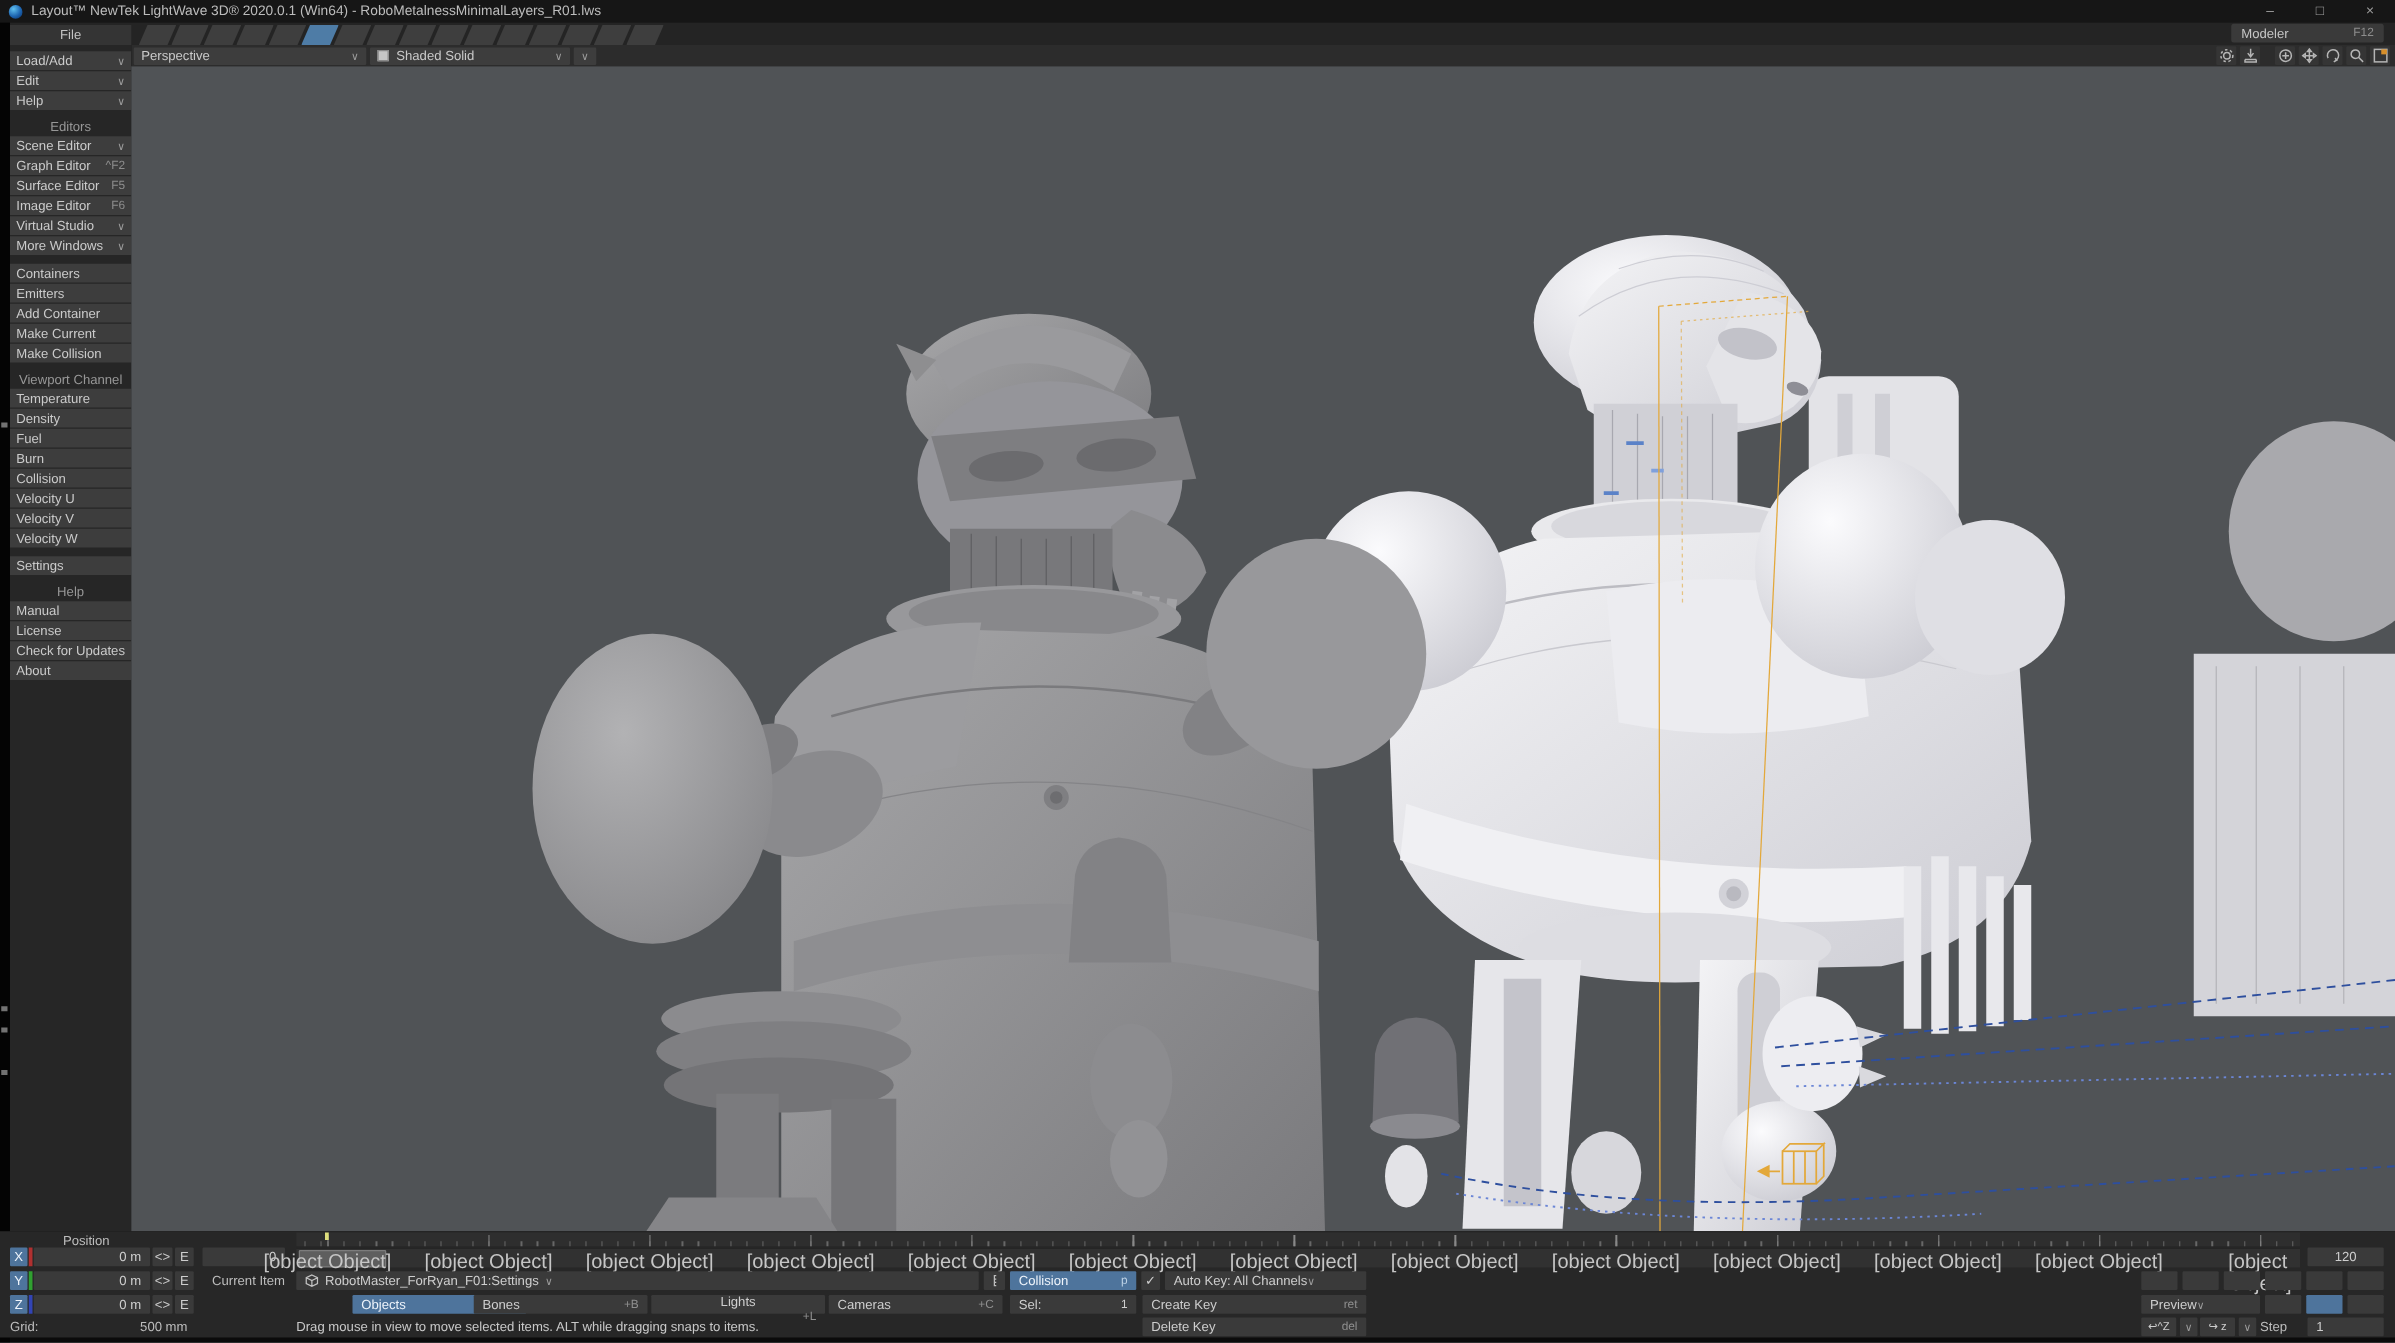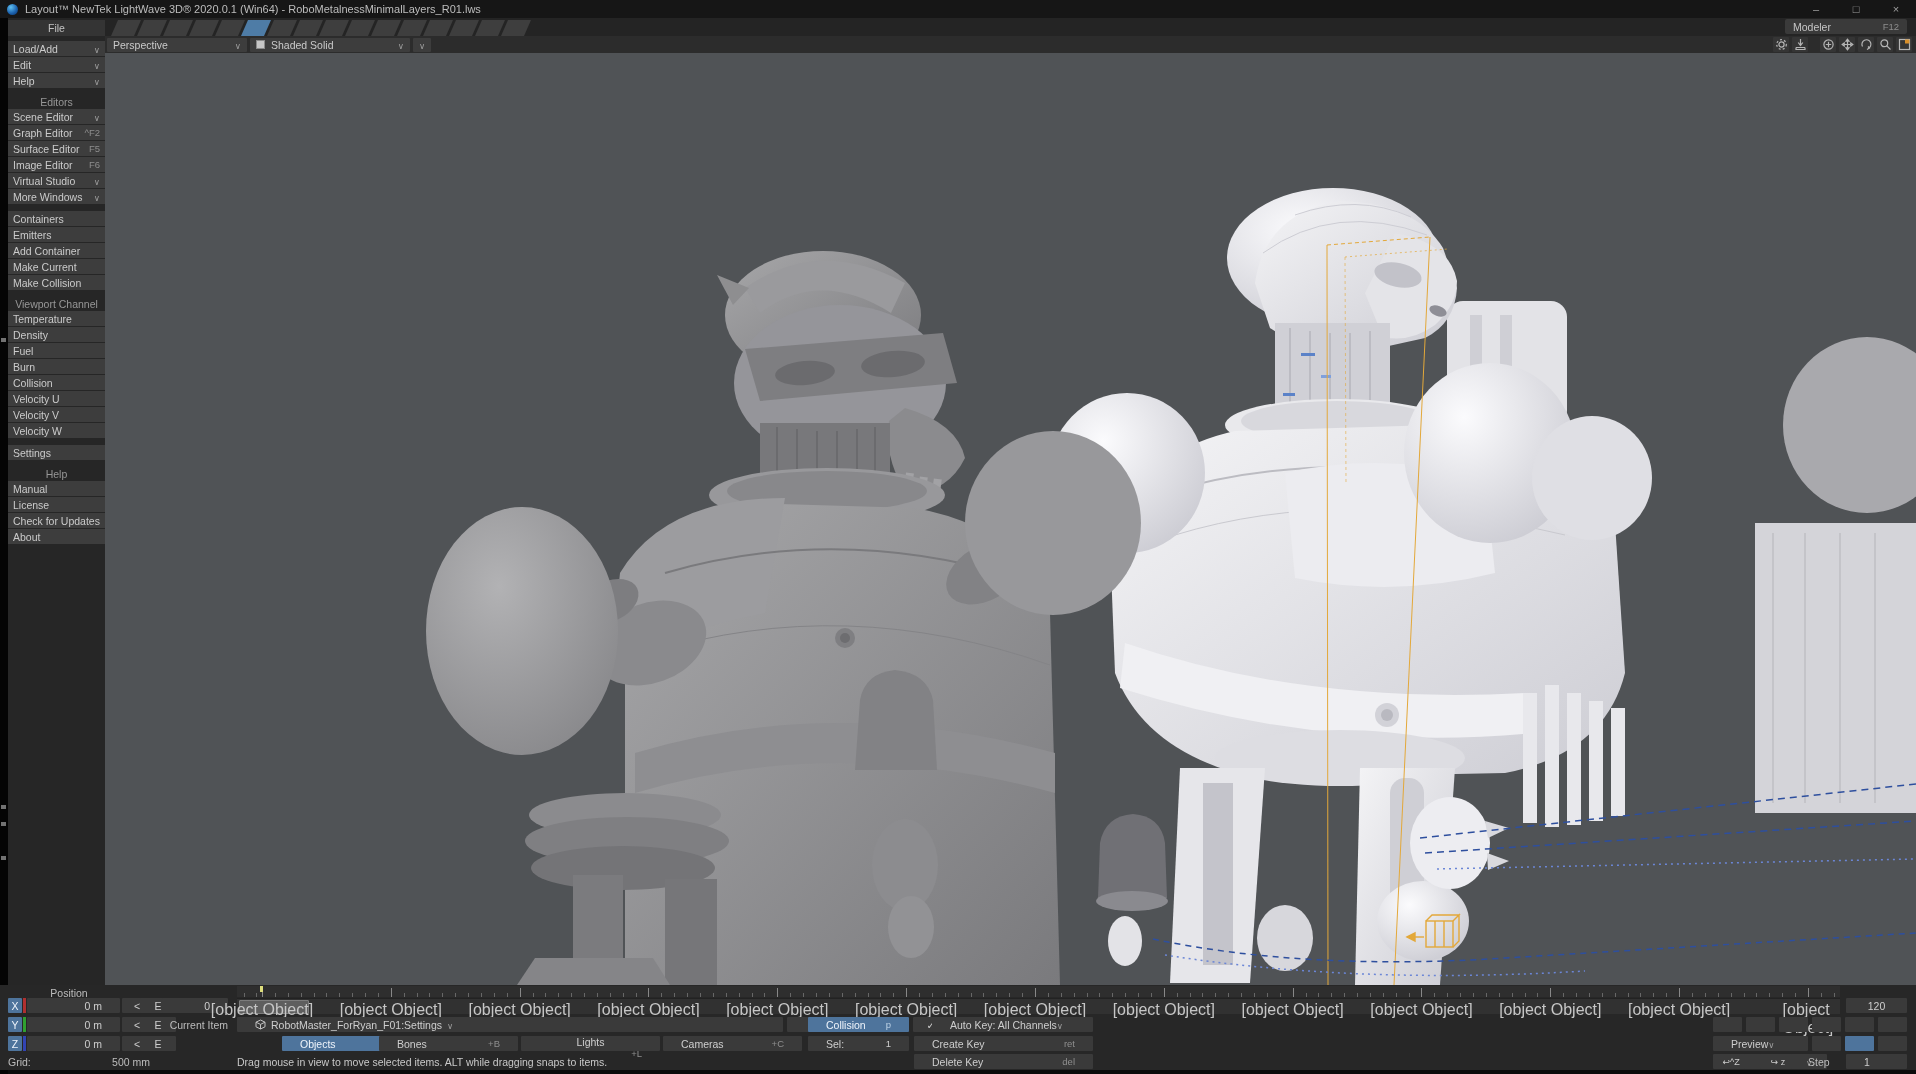--- a/index.html
+++ b/index.html
@@ -31,21 +31,21 @@
                  border-radius:2px; display:flex; align-items:center; justify-content:space-between;
                  padding:0 8px; font-size:10.5px; }
   .modeler-btn .hint { color:#8d8d8d; }
   
   .vp-toolbar { position:absolute; left:105px; top:36px; right:0; height:17px; background:#2c2c2c;
                 display:flex; align-items:center; gap:3px; padding:0 2px; }
   .dd { background:#3d3d3d; height:14px; display:flex; align-items:center; padding:0 6px; gap:6px;
         font-size:10.5px; color:#cacaca; border-radius:1px; }
   .chev::before { content:"∨"; font-size:8.5px; color:#9d9d9d; }
   .dd .chev { margin-left:auto; }
-  .dd-view { width:140px; }
+  .dd-view { width:186px; }
   .dd-shade { width:160px; }
   .swatch { width:9px; height:9px; background:#c6c6c6; border:1px solid #8a8a8a; flex:none; }
   .mini-dd { width:18px; justify-content:center; }
   .vp-icons { margin-left:auto; display:flex; align-items:center; gap:3px; padding-right:2px; }
   .vpi { width:16px; height:15px; display:flex; align-items:center; justify-content:center;
          background:#353535; border-radius:1px; }
   .vpi svg { stroke:#b5b5b5; stroke-width:1.2; fill:none; }
   .vpi-sep { width:6px; height:15px; }
   
   .edge { position:absolute; left:0; top:18px; width:8px; bottom:0; background:#040404; }
@@ -58,21 +58,21 @@
   .sb-row .chev { margin-left:auto; }
   .sb-row .key { margin-left:auto; color:#8d8d8d; font-size:9.5px; }
   .sb-row.t-header { background:transparent; color:#979797; justify-content:center; margin-top:7px; height:13px; }
   .sb-row.t-gap { background:transparent; height:5px; }
   
   .viewport { position:absolute; left:105px; top:53px; right:0; bottom:89px; background:#505356; }
   .viewport svg { display:block; }
   
   .bottom { position:absolute; left:0; right:0; bottom:4px; height:85px; background:#272727; }
   .fld, .pbtn { position:absolute; height:15px; background:#3a3a3a; display:flex; align-items:center;
-                padding:0 18px; font-size:10.5px; color:#cecece; white-space:nowrap; border-radius:1px; }
+                padding:0 7px; font-size:10.5px; color:#cecece; white-space:nowrap; border-radius:1px; }
   .blue { background:#4e749c; color:#eef4fb; }
   .hint { margin-left:auto; color:#8f8f8f; font-size:9.5px; }
   .blue .hint { color:#bdd2e6; }
   .lbl { position:absolute; height:15px; display:flex; align-items:center; font-size:10.5px; color:#bdbdbd; }
   .r { justify-content:flex-end; }
   .axis-btn { width:14px; justify-content:center; background:#4e749c; color:#eef4fb; padding:0; }
   .cbar { position:absolute; width:3px; height:15px; }
   .ruler { position:absolute; left:237px; top:1px; width:1603px; height:11px; background:#2e2e2e;
            background-image:
              repeating-linear-gradient(90deg,#888 0 1px,transparent 1px 128.83px),

